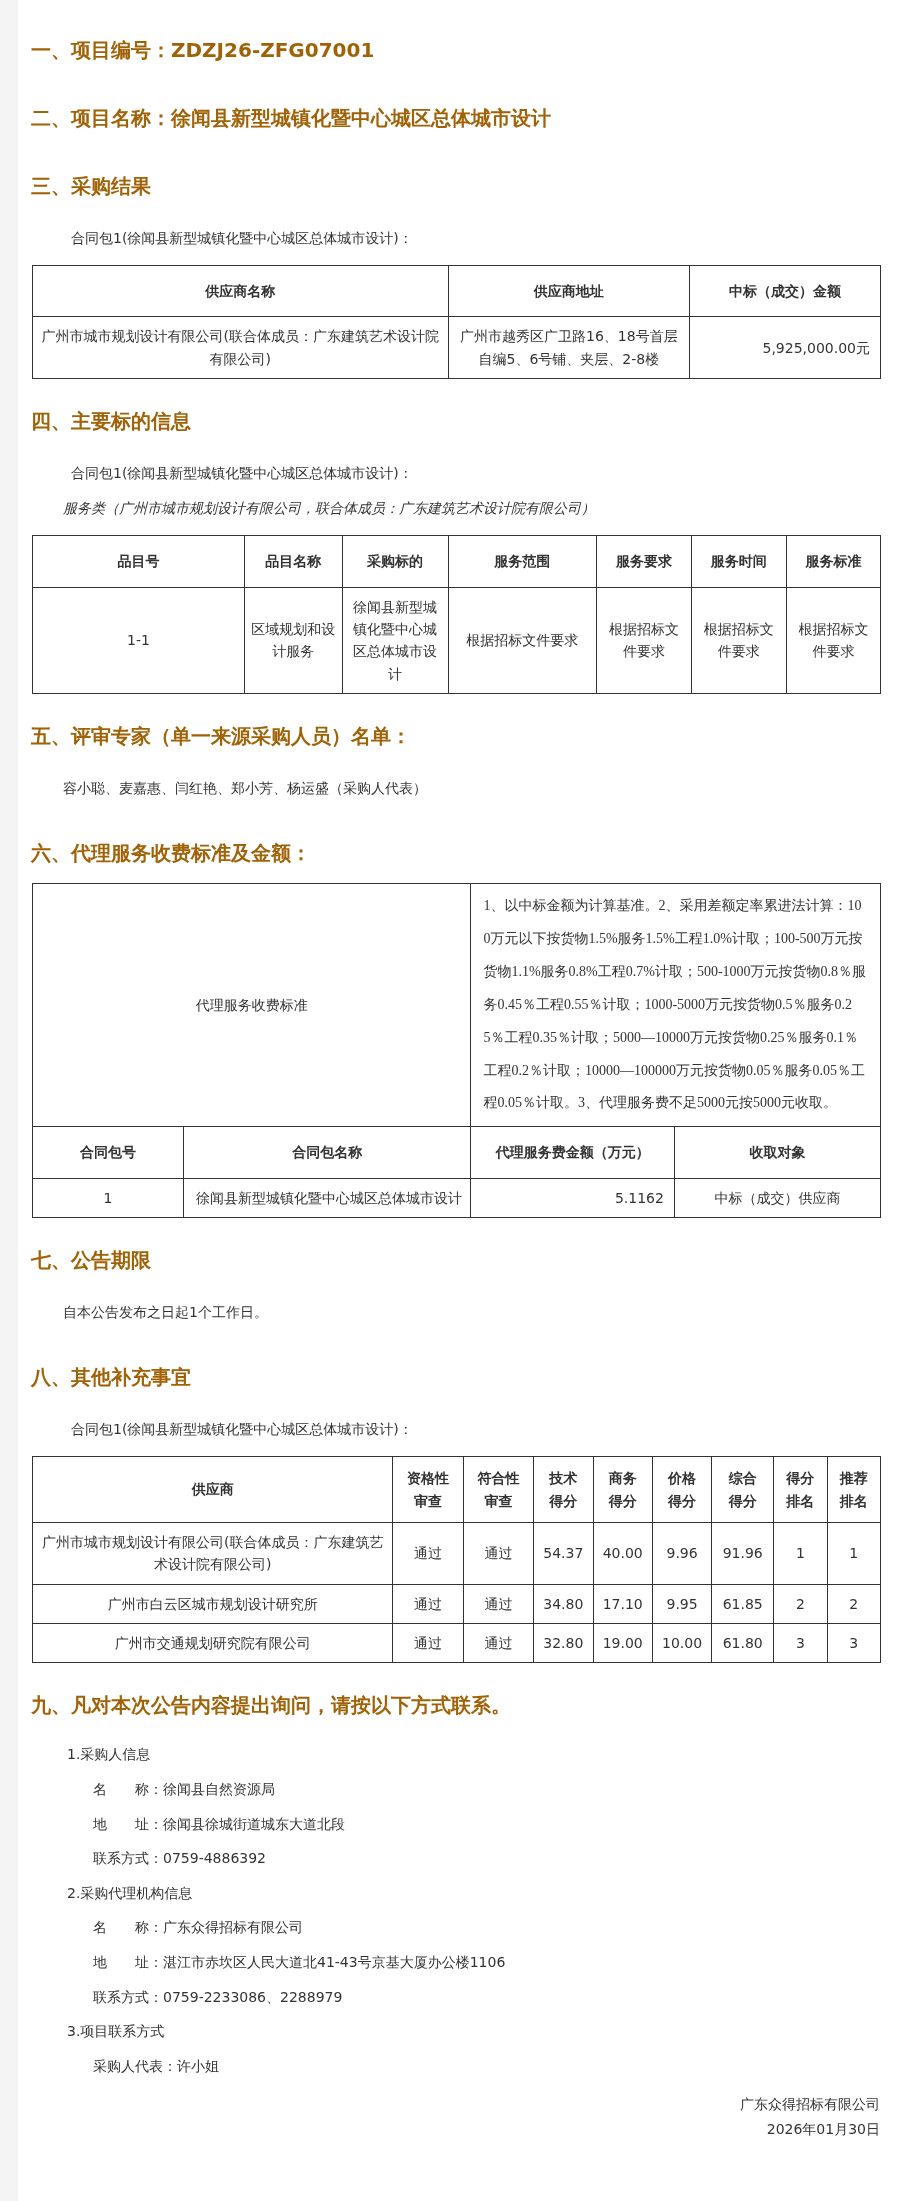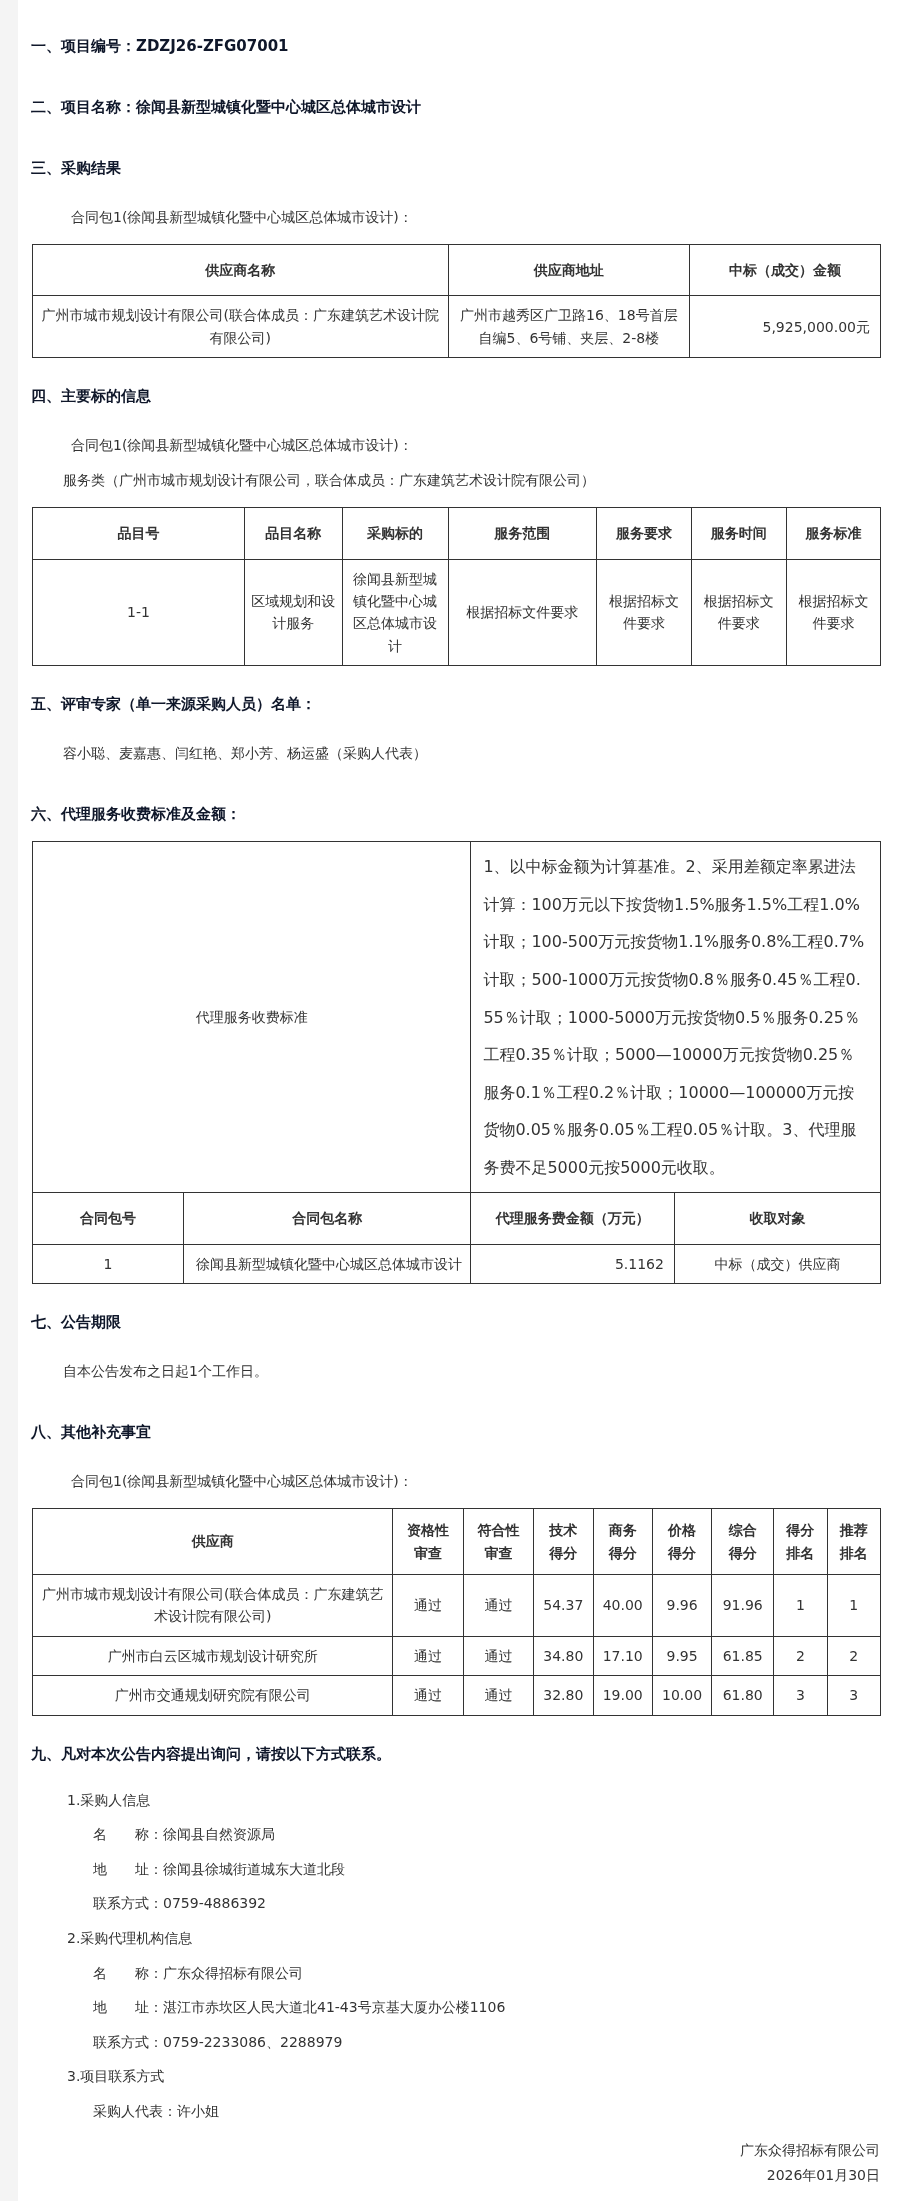--- a/index.html
+++ b/index.html
@@ -1,33 +1,33 @@
 <!DOCTYPE html>
 <html><head>
 <meta charset="utf-8">
 <style>
   * { box-sizing: border-box; }
   html, body { margin:0; padding:0; background:#ffffff; }
   body { font-family:"DejaVu Sans","Liberation Sans",sans-serif; color:#333; font-size:14px; }
   .left-strip { position:fixed; left:0; top:0; width:18px; height:100%; background:#f4f4f4; }
   .content { margin-left:18px; padding:36px 18px 24px 13px; width:880px; }
-  .sec { font-size:15px; font-weight:bold; color:#0f172a; margin:0; line-height:1.4; }
+  .sec { font-size:20px; font-weight:bold; color:#a16207; margin:0; line-height:1.4; }
   .mt-lg { margin-top:40px; }
   .mt-md { margin-top:28px; }
   p { margin:0; line-height:1.5; }
   .pkg { margin:28px 0 0 40px; }
-  .svc { margin:14px 0 0 32px; }
+  .svc { margin:14px 0 0 32px;font-style:italic; }
   .names { margin:28px 0 0 32px; }
   .body-line { margin:28px 0 0 32px; }
   table { border-collapse:collapse; width:849px; margin:16px 0 0 1px; table-layout:fixed; }
   th, td { border:1px solid #333; font-weight:normal; font-size:14px; color:#333; padding:8px 6px; text-align:center; vertical-align:middle; line-height:1.6; word-break:break-all; }
   th { font-weight:bold; padding:14px 6px; white-space:pre-line; }
   td.num { text-align:right; padding-right:10px; }
   td.left { text-align:left; padding-left:12px; }
-  .fee-desc { text-align:left; line-height:2.35; padding:6px 12px; font-size:16px; }
+  .fee-desc { text-align:left; line-height:2.35; padding:6px 12px; font-size:14px;font-family:Liberation Serif, serif; }
   .eval th { padding:10px 3px; }
   .eval td { padding:8px 3px; }
   .contact { margin-top:26px; }
   .contact p { margin-top:15px; line-height:1.4; }
   .ind1 { margin-left:36px; }
   .ind2 { margin-left:62px; }
   .sig { text-align:right; margin-top:18px; line-height:1.4; }
 </style>
 </head>
 <body>

